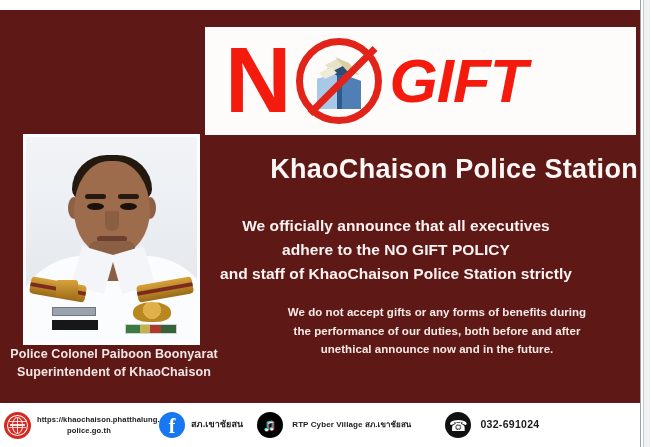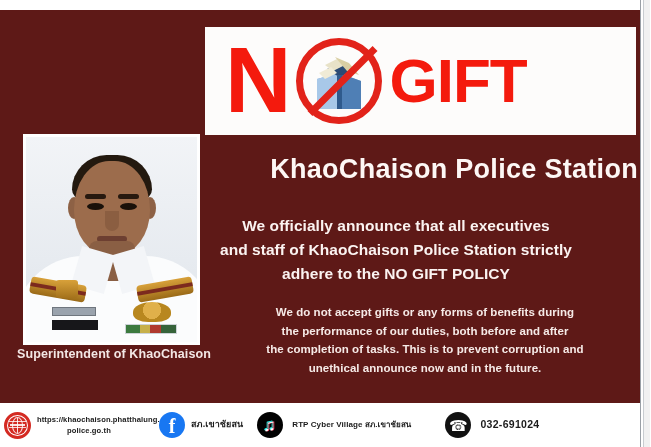--- a/index.html
+++ b/index.html
@@ -74,20 +74,21 @@
     background:#e2231a;
     transform:rotate(45deg);
     transform-origin:center center;
   }
   .ng-sign .gift-wrap{
     position:absolute; left:14px; top:14px; width:64px; height:64px;
   }
   .ng-words{
     display:flex; justify-content:center;
     margin-left:2px;
+    font-style:italic;
   }
   .ng-gift{
     font-weight:bold; font-size:62px; line-height:.92;
     color:#f41a0d; letter-spacing:-1px;
   }
   .ng-policy{
     font-weight:bold; font-size:47px; line-height:.95;
     color:#14100f; letter-spacing:0px; margin-top:-2px;
   }
 
@@ -187,21 +188,21 @@
     width:392px;
     text-align:center;
     color:#fbf3f1;
     font-weight:bold;
     font-size:15.5px;
     line-height:1.55;
     letter-spacing:.05px;
   }
   .details{
     position:absolute;
-    left:221px; top:303px;
+    left:233px; top:303px;
     width:408px;
     text-align:center;
     color:#f6eae7;
     font-weight:bold;
     font-size:11.5px;
     line-height:1.62;
     letter-spacing:.05px;
   }
 
   
@@ -311,35 +312,35 @@
         </div>
       <div class="p-tag"></div>
       <div class="p-crest"></div>
       <div class="p-ribbons"></div>
       <div class="p-badge-a"></div>
       <div class="p-badge-b"></div>
     </div>
   </div>
 
   <div class="officer-caption">
+    <div>Police Colonel Paiboon Boonyarat</div>
     <div>Superintendent of KhaoChaison</div>
   </div>
 
   <div class="station-title">KhaoChaison  Police Station</div>
 
   <div class="announce">
     <div>We officially announce that all executives</div>
+    <div>adhere to the NO GIFT POLICY</div>
     <div>and staff of KhaoChaison  Police Station strictly</div>
-    <div>adhere to the NO GIFT POLICY</div>
   </div>
 
   <div class="details">
     <div>We do not accept gifts or any forms of benefits during</div>
     <div>the performance of our duties, both before and after</div>
-    <div>the completion of tasks. This is to prevent corruption and</div>
     <div>unethical announce now and in the future.</div>
   </div>
 
   <div class="footer">
 
     <div class="f-item">
       <div class="icon-circle ic-globe">
         <div class="inner">
           <div class="globe-ell"></div>
           <div class="globe-h1"></div>

